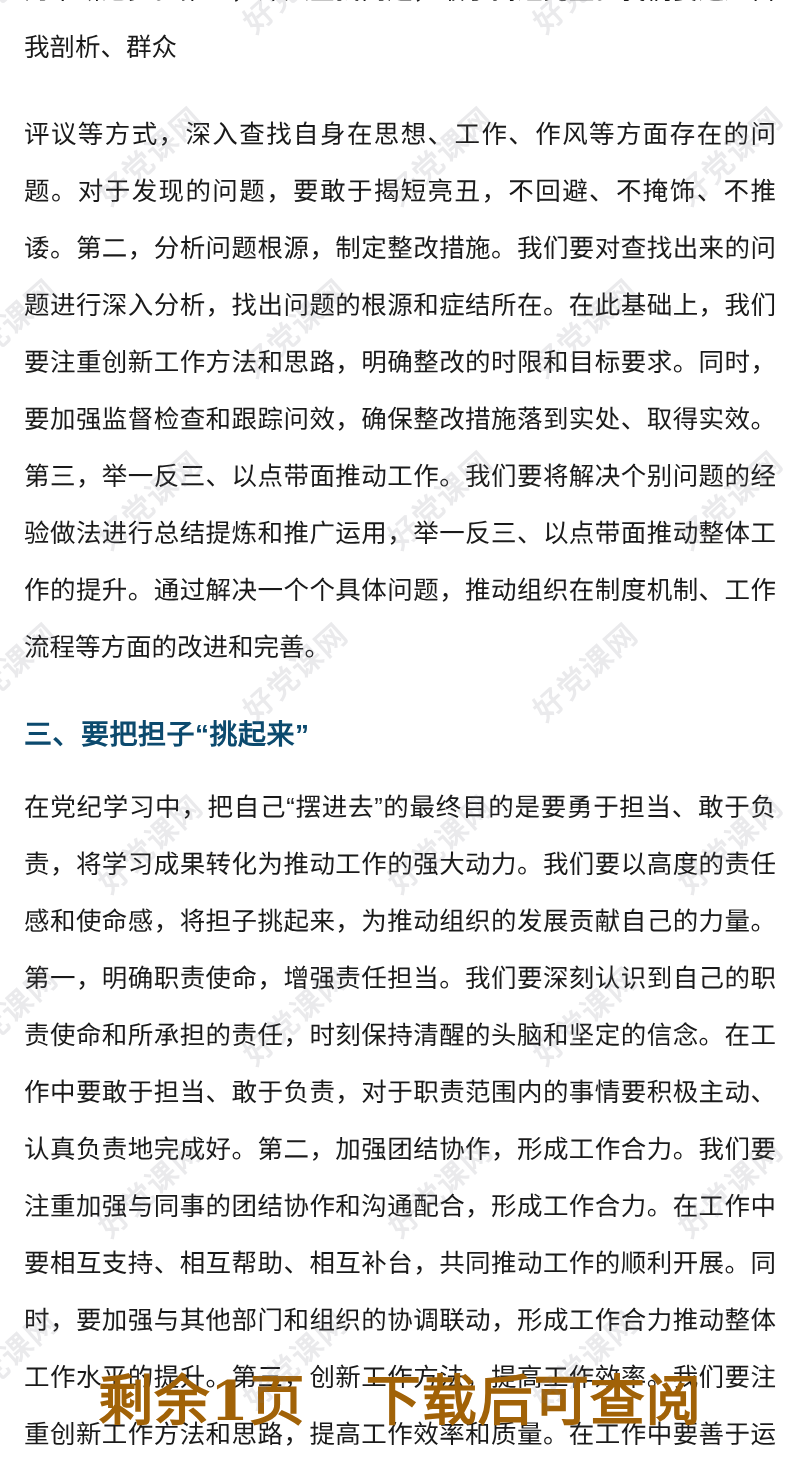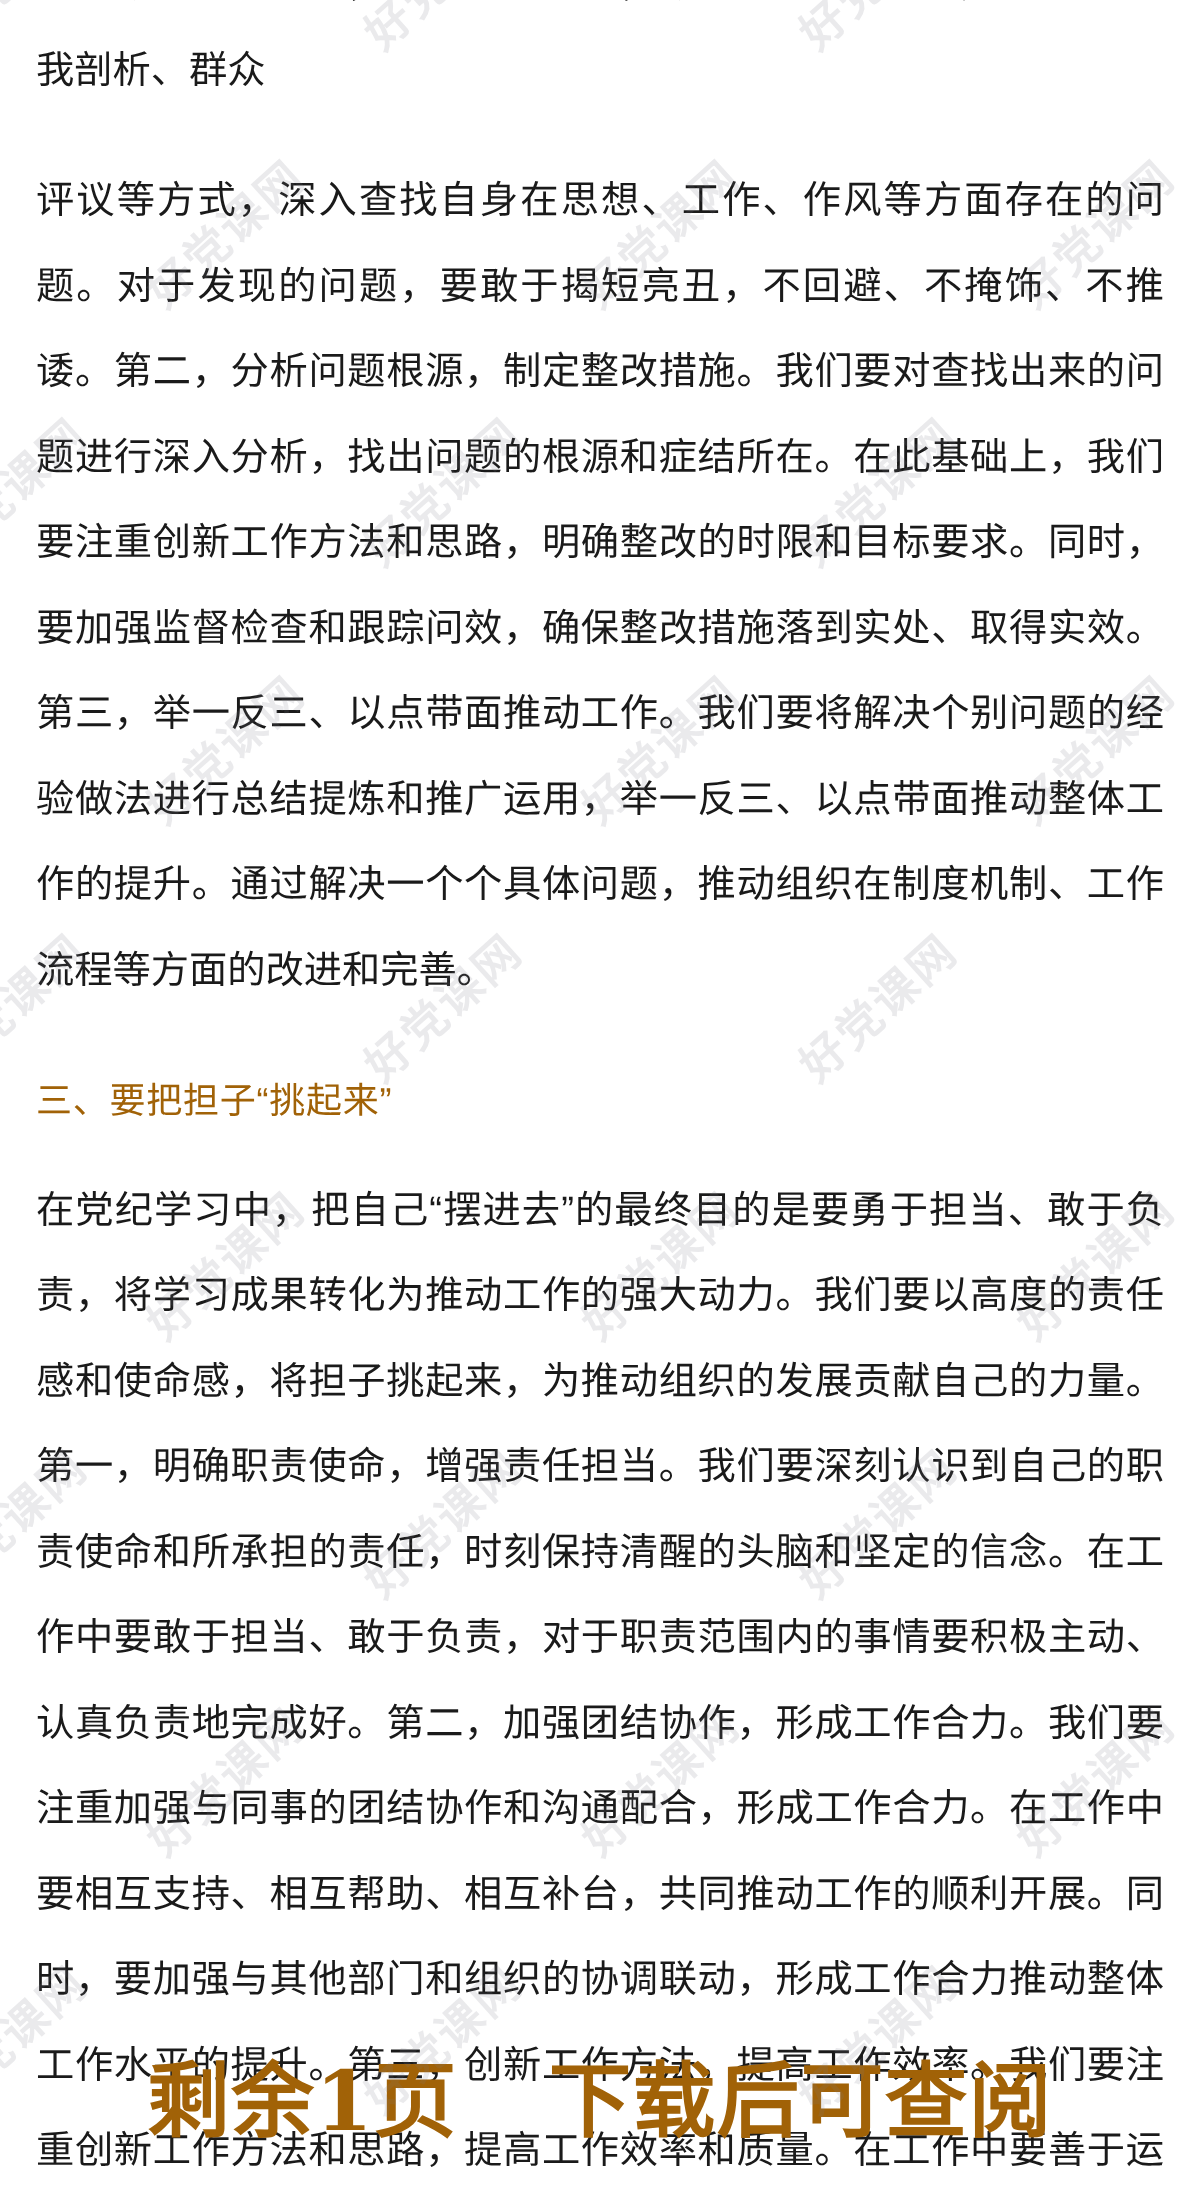--- a/index.html
+++ b/index.html
@@ -67,24 +67,24 @@
     letter-spacing: 0px;
     text-align: justify;
     text-justify: inter-ideograph;
     color: #1a1a1a;
     font-weight: 400;
   }
   .doc-paragraph:last-child { margin-bottom: 0; }
 
   .doc-heading {
     margin: 14px 0 16px 0;
-    font-size: 24px;
+    font-size: 28px;
     line-height: 57px;
-    font-weight: 400;
-    color: #a16207;
+    font-weight: 700;
+    color: #0c4a6e;
     letter-spacing: 0.5px;
   }
 
   
   #footer-notice {
     position: absolute;
     left: 0;
     top: 1356px;
     width: 800px;
     text-align: center;

